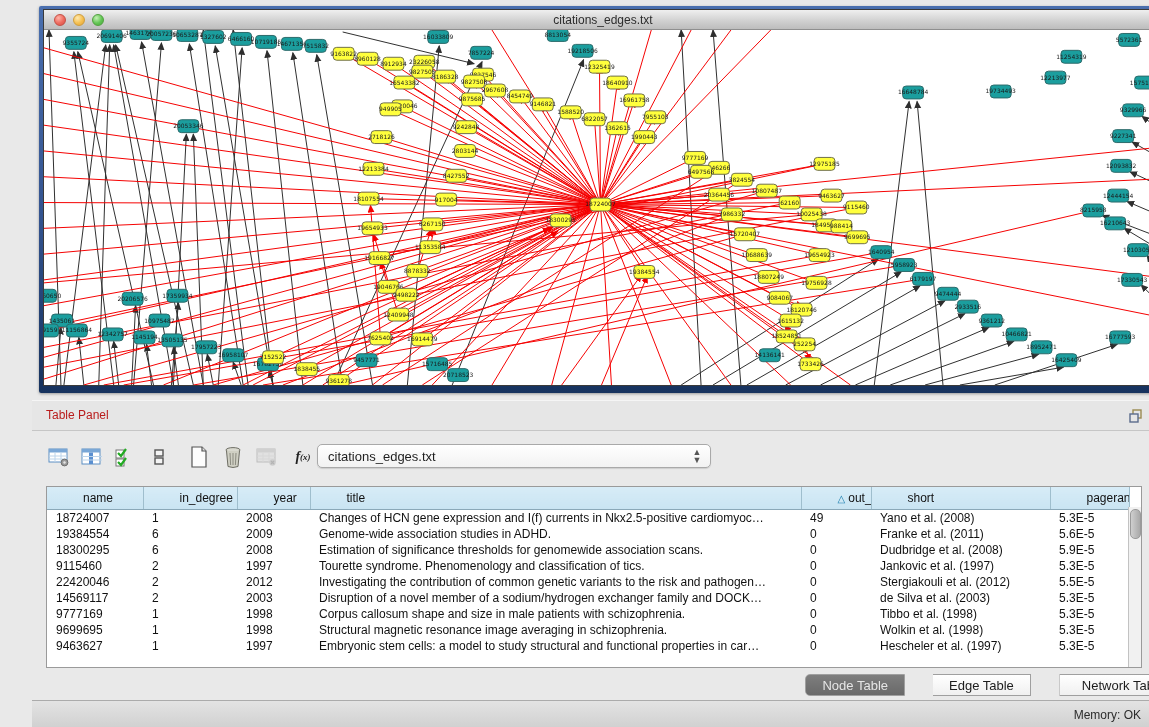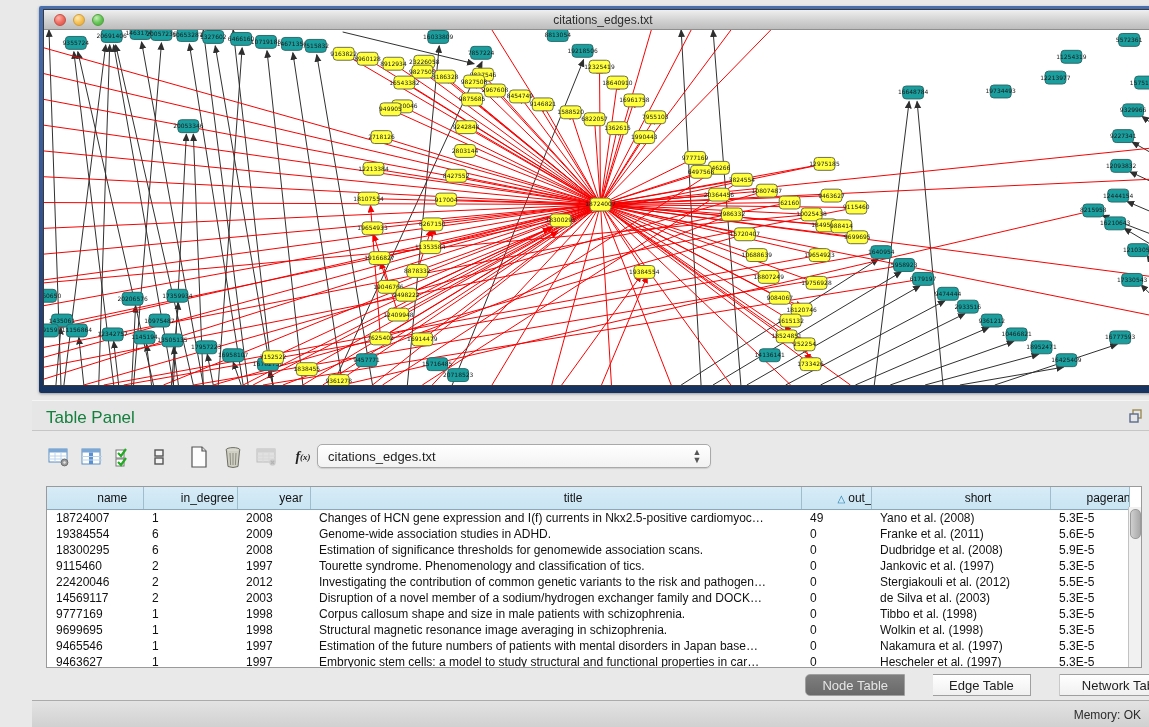--- a/index.html
+++ b/index.html
@@ -16,21 +16,21 @@
   .tl{width:12px;height:12px;border-radius:50%;display:inline-block;margin-left:7px;box-sizing:border-box;}
   .tl.red{background:radial-gradient(circle at 35% 30%,#ffb3a8,#ee6a5e 55%,#d4524a);border:1px solid #c44f45;margin-left:10px;}
   .tl.yellow{background:radial-gradient(circle at 35% 30%,#ffe9b0,#f5bf4f 55%,#e0a33c);border:1px solid #cf9e3d;}
   .tl.green{background:radial-gradient(circle at 35% 30%,#c4f0b4,#62c554 55%,#4ba83f);border:1px solid #51a13f;}
   .net-title{position:absolute;left:0;right:0;text-align:center;font-size:12px;color:#2d2d2d;}
   .net-canvas{flex:1 1 auto;width:100%;height:100%;background:#fff;display:block;}
 
   
   .tp-header{position:absolute;left:0;top:400px;width:1149px;height:30px;background:#e6e6e6;
     border-top:1px solid #f5f5f5;}
-  .tp-title{position:absolute;left:14px;top:7px;font-size:17px;color:#15803d;}
+  .tp-title{position:absolute;left:14px;top:7px;font-size:12px;color:#b91c1c;}
   .tp-float{position:absolute;right:36px;top:7px;width:16px;height:16px;cursor:pointer;}
   .tp-close{position:absolute;right:12px;top:5px;font-size:15px;font-weight:700;color:#1a1a1a;cursor:pointer;}
 
   
   .tp-body{position:absolute;left:0;top:430px;width:1149px;height:270px;background:#e9e9e9;
     border-top:1px solid #c6c6c6;}
   .toolbar{position:absolute;left:14px;top:12px;height:28px;display:flex;align-items:center;}
   .tbtn{width:26px;height:26px;border:none;background:transparent;padding:1px;margin:0;display:flex;align-items:center;justify-content:center;cursor:pointer;}
   .fx{font-family:"Liberation Serif",serif;font-style:italic;font-weight:700;font-size:14px;color:#222;}
   .fx small{font-size:9px;font-weight:700;}
@@ -38,21 +38,21 @@
     border:1px solid #a9a9a9;border-radius:5px;box-sizing:border-box;display:flex;align-items:center;cursor:pointer;
     box-shadow:0 1px 1px rgba(0,0,0,.12);}
   .combo-label{flex:1;font-size:13px;color:#1e1e1e;padding-left:10px;}
   .combo-arrows{width:18px;text-align:center;color:#555;font-size:9px;line-height:8px;padding-right:4px;}
 
   
   .tablewrap{position:absolute;left:14px;top:55px;width:1096px;height:182px;background:#fff;
     border:1px solid #9a9a9a;box-sizing:border-box;overflow:hidden;}
   table.grid{border-collapse:collapse;table-layout:fixed;width:1082px;font-size:12px;color:#111;}
   table.grid th{height:20px;background:linear-gradient(180deg,#d7ecf7,#c9e4f2);border-right:1px solid #9fbecd;
-    border-bottom:1px solid #8aa8b8;font-weight:400;font-size:12px;color:#111;text-align:center;overflow:hidden;white-space:nowrap;padding-left:36px;}
+    border-bottom:1px solid #8aa8b8;font-weight:400;font-size:12px;color:#111;text-align:left;overflow:hidden;white-space:nowrap;padding-left:36px;}
   table.grid td{height:16px;padding:0 4px 0 9px;white-space:nowrap;overflow:hidden;border:none;}
   .sort-tri{color:#1b7fae;font-size:10px;margin-right:3px;}
   .vscroll{position:absolute;right:0;top:20px;bottom:0;width:13px;background:#f1f1f1;border-left:1px solid #c2c2c2;box-sizing:border-box;}
   .vthumb{position:absolute;left:1px;top:2px;width:9px;height:28px;border-radius:5px;
     background:linear-gradient(90deg,#cfcfcf,#a9a9a9);border:1px solid #9a9a9a;}
 
   
   .tabs{position:absolute;left:0;top:243px;width:1149px;display:flex;justify-content:flex-end;gap:28px;}
   .tab{height:22px;border:1px solid #9f9f9f;border-left:none;background:linear-gradient(180deg,#ffffff,#f0f0f0);
     font-size:13px;color:#1d1d1d;padding:0 16px;cursor:pointer;font-family:"Liberation Sans",sans-serif;}
@@ -965,29 +965,20 @@
             <tr>
               <td>9699695</td>
               <td>1</td>
               <td>1998</td>
               <td>Structural magnetic resonance image averaging in schizophrenia.</td>
               <td>0</td>
               <td>Wolkin et al. (1998)</td>
               <td>5.3E-5</td>
             </tr>
             <tr>
-              <td>9465546</td>
-              <td>1</td>
-              <td>1997</td>
-              <td>Estimation of the future numbers of patients with mental disorders in Japan base…</td>
-              <td>0</td>
-              <td>Nakamura et al. (1997)</td>
-              <td>5.3E-5</td>
-            </tr>
-            <tr>
               <td>9463627</td>
               <td>1</td>
               <td>1997</td>
               <td>Embryonic stem cells: a model to study structural and functional properties in car…</td>
               <td>0</td>
               <td>Hescheler et al. (1997)</td>
               <td>5.3E-5</td>
             </tr>
           </tbody>
         </table>

